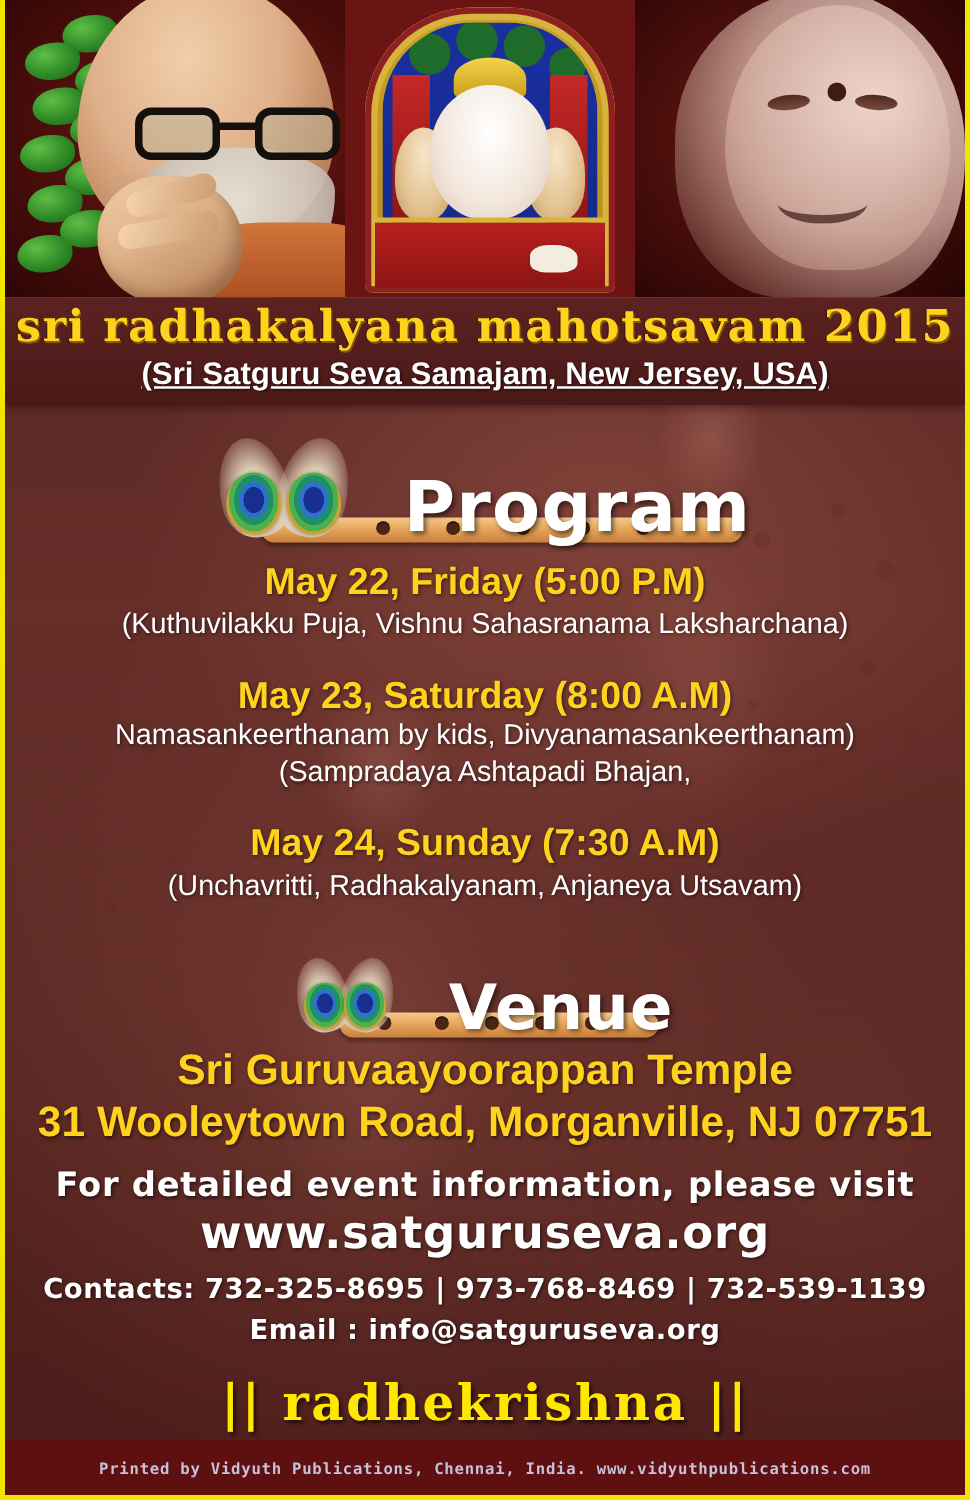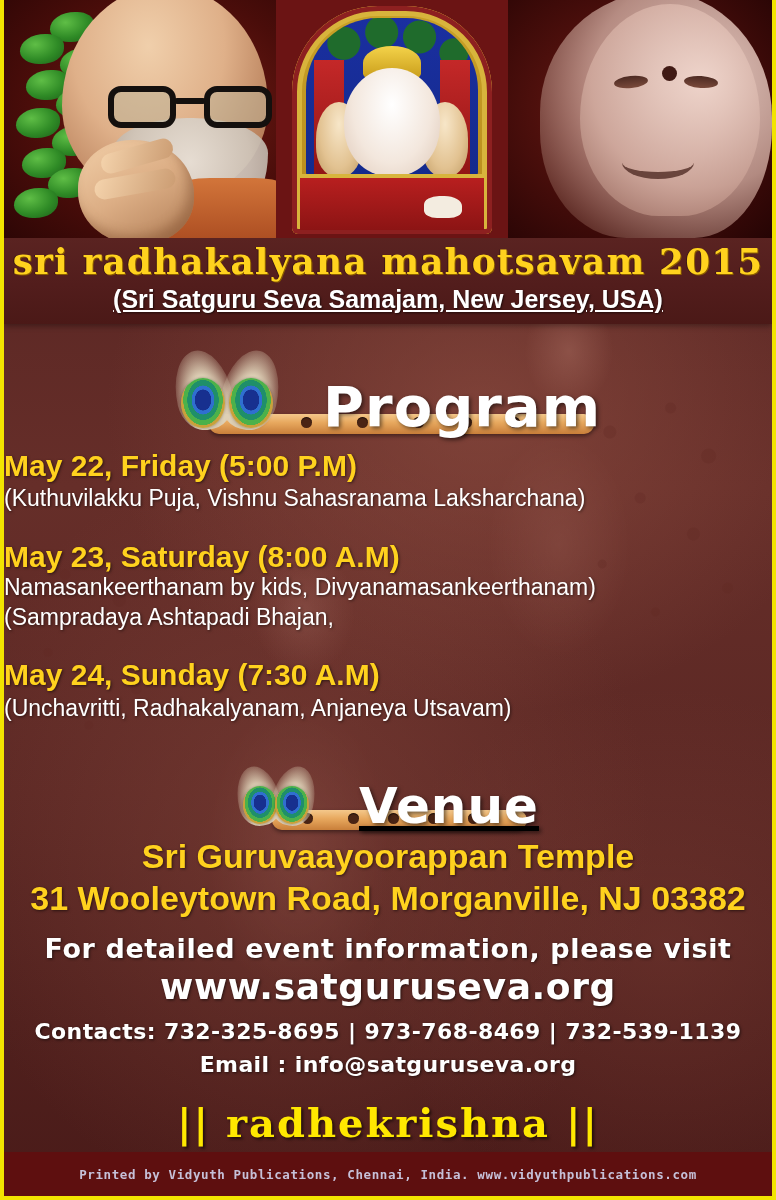--- a/index.html
+++ b/index.html
@@ -286,21 +286,21 @@
 
   
   .section-head {
     position: relative;
     display: flex;
     align-items: flex-end;
     justify-content: center;
     margin: 14px 0 6px;
     height: 96px;
   }
-  .section-head.venue { height: 82px; margin: 18px 0 2px; text-decoration: underline; }
+  .section-head.venue { height: 82px; margin: 18px 0 2px; }
 
   .feather-flute {
     position: relative;
     width: 100%;
     display: flex;
     align-items: flex-end;
     justify-content: center;
     gap: 44px;
   }
 
@@ -365,21 +365,21 @@
     position: absolute;
     top: 3px;
     width: 11px; height: 11px;
     border-radius: 50%;
     background: #4a2414;
     box-shadow: inset 0 1px 1px rgba(0,0,0,.6);
   }
 
   
   .program-list { margin-top: 14px; }
-  .prog-item { text-align: left; margin-bottom: 26px; }
+  .prog-item { text-align: center; margin-bottom: 26px; }
   .prog-date {
     color: #ffd21e;
     font-size: 30px;
     font-weight: bold;
     line-height: 1.18;
     text-shadow: 1px 1px 3px rgba(0,0,0,.55);
   }
   .prog-desc {
     color: #ffffff;
     font-size: 23px;
@@ -567,21 +567,21 @@
           <i style="left:30px;"></i>
             <i style="left:76px;"></i>
             <i style="left:116px;"></i>
           <i style="left:156px;"></i>
             <i style="left:196px;"></i>
         </div>
       </div>
 
       <div class="venue-lines">
         <div class="venue-line">Sri Guruvaayoorappan Temple</div>
-        <div class="venue-line">31 Wooleytown Road, Morganville, NJ 03382</div>
+        <div class="venue-line">31 Wooleytown Road, Morganville, NJ 07751</div>
       </div>
 
       <div class="info-block">
         <div class="info-line info-visit">For detailed event information, please visit</div>
         <div class="info-line info-site">www.satguruseva.org</div>
         <div class="info-line info-phones">Contacts: 732-325-8695 | 973-768-8469 | 732-539-1139</div>
         <div class="info-line info-email">Email : info@satguruseva.org</div>
       </div>
 
       <div class="mantra">|| radhekrishna ||</div>

